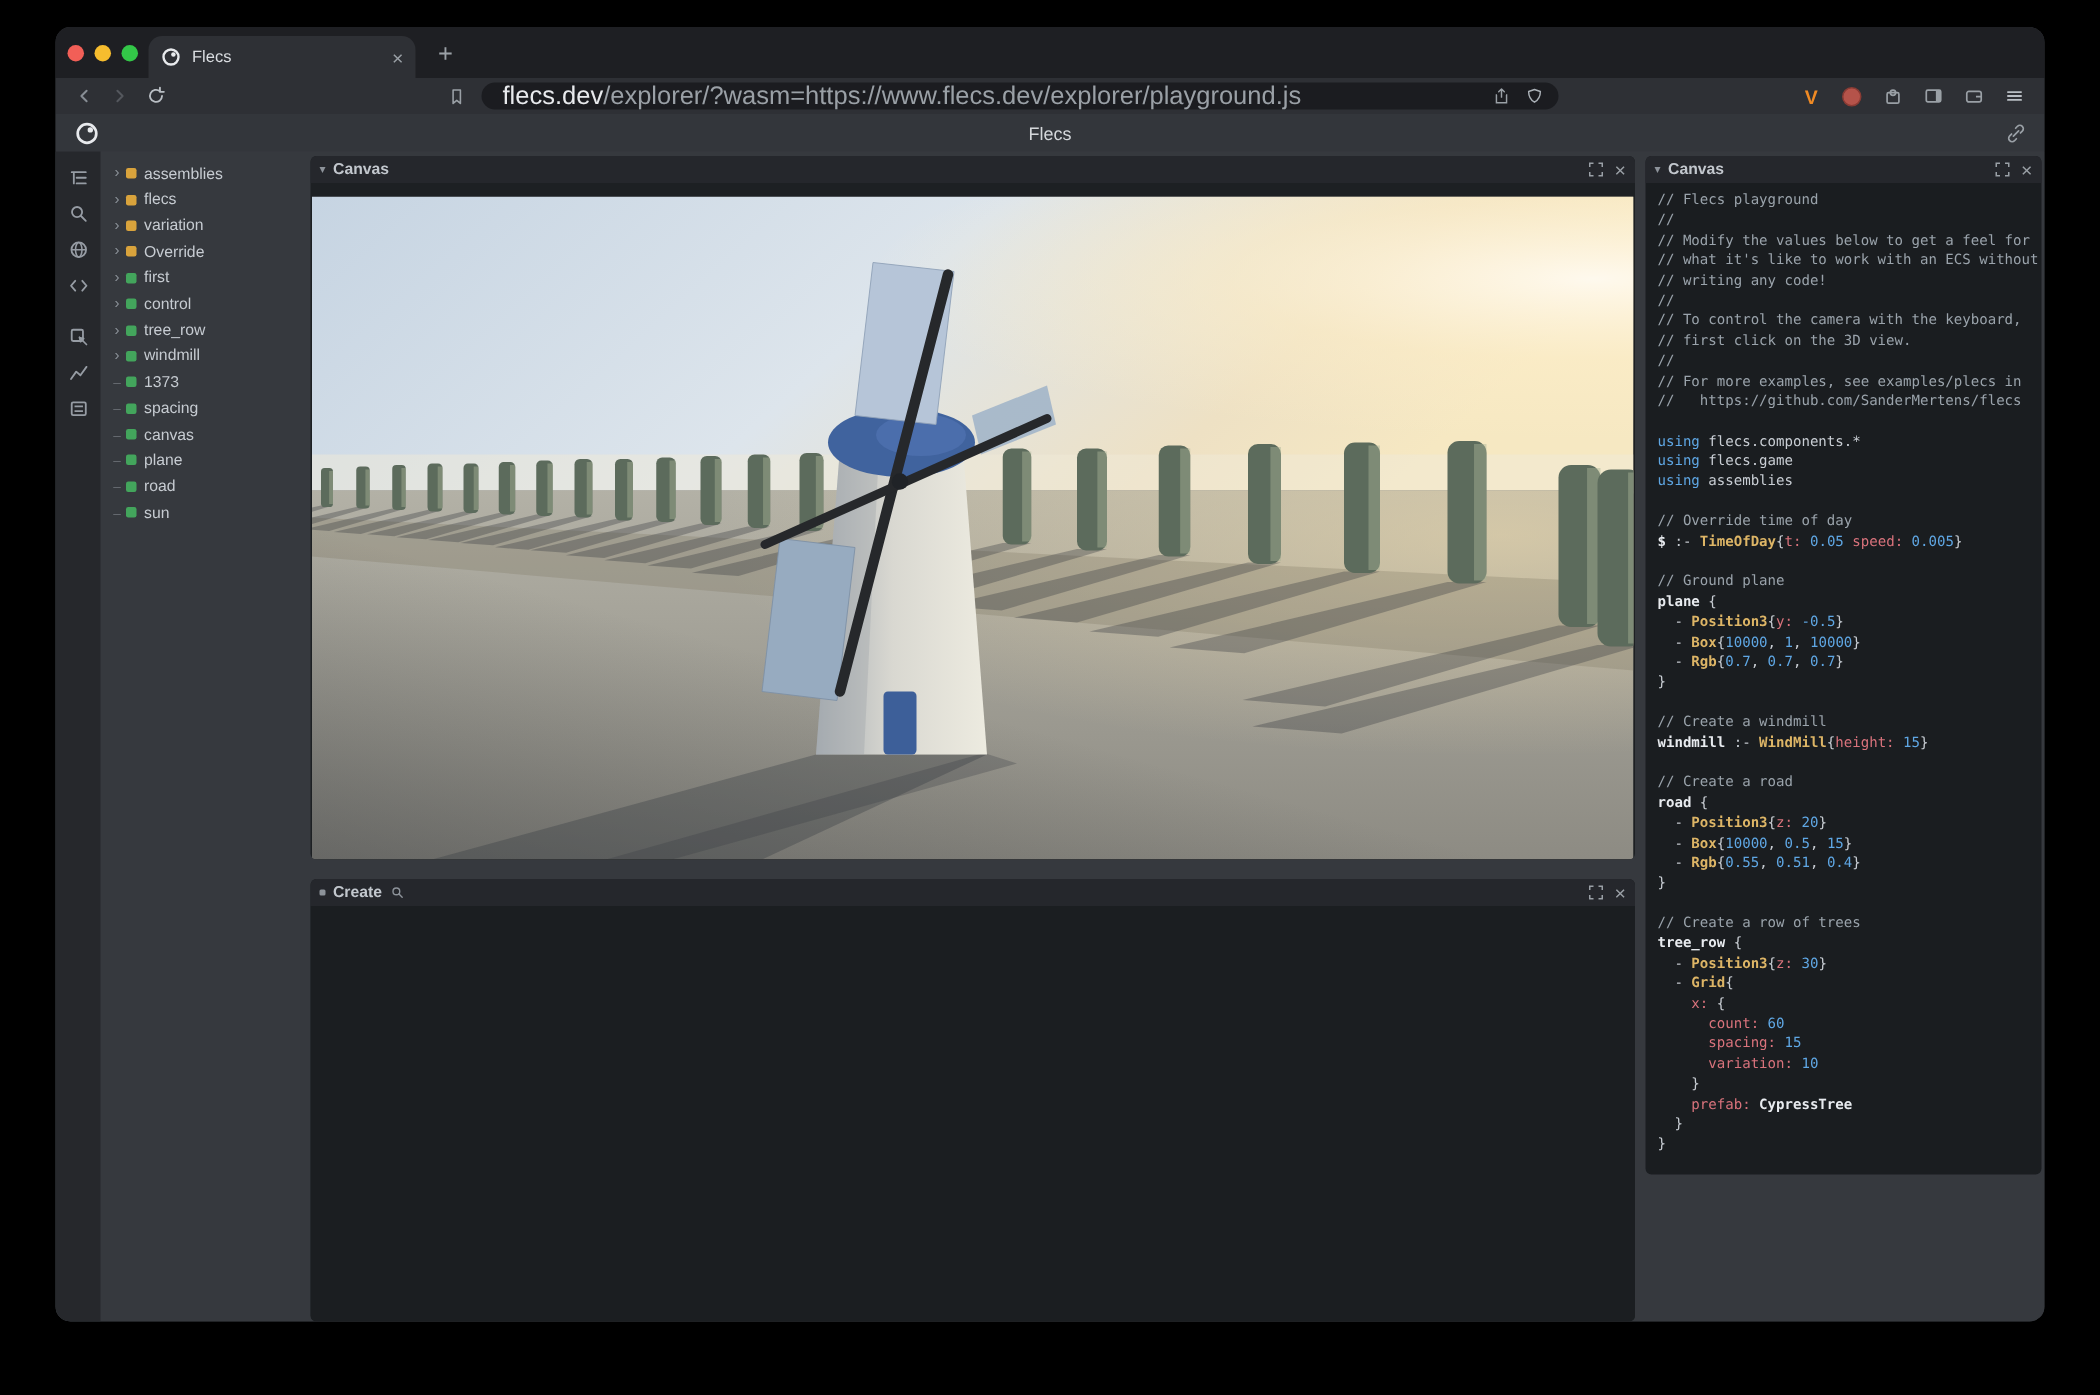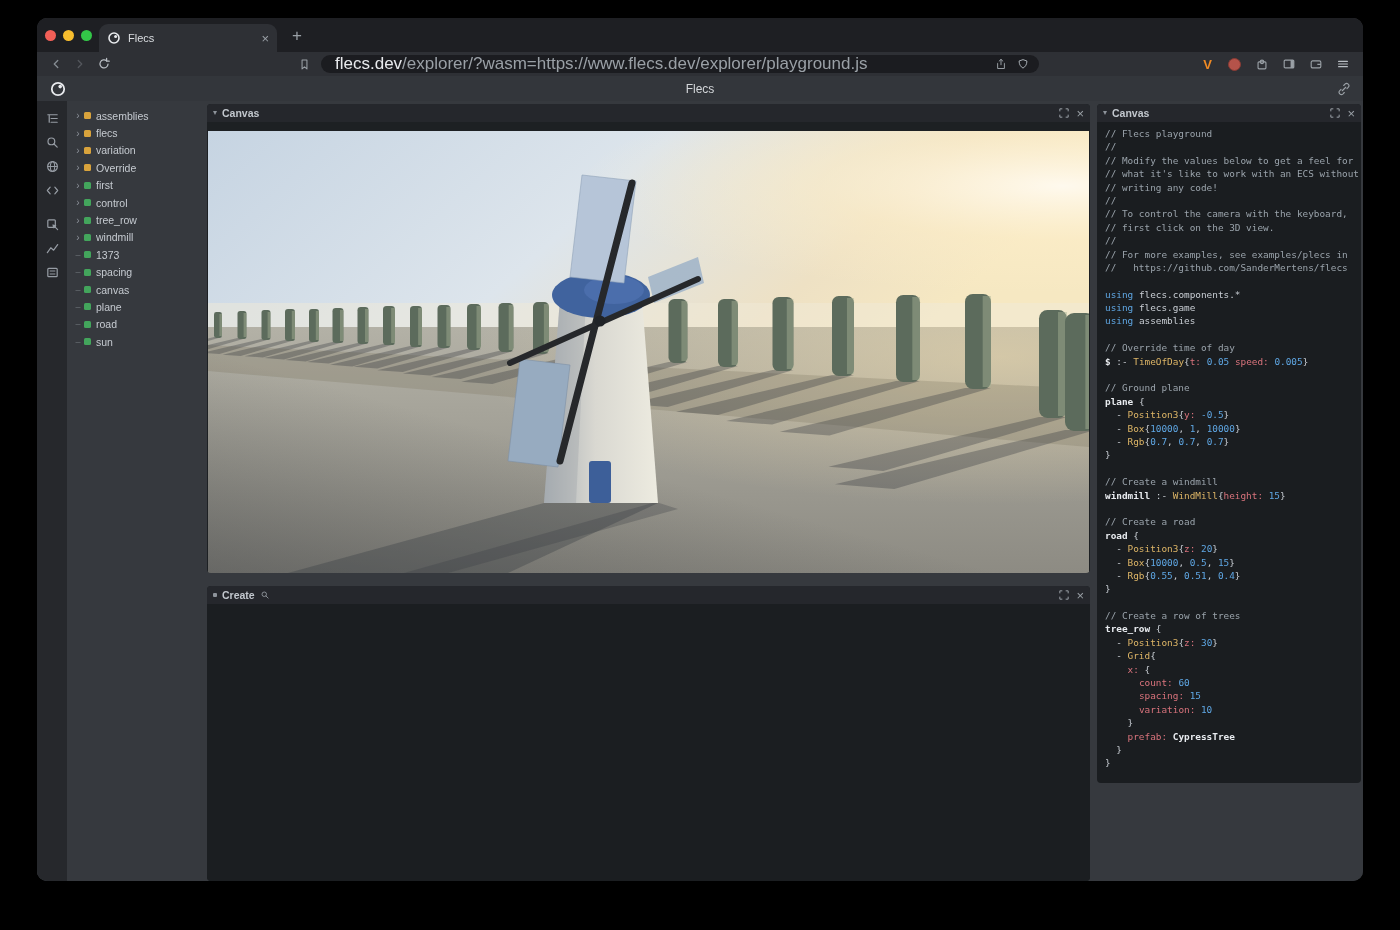--- a/index.html
+++ b/index.html
@@ -59,21 +59,21 @@
   .panel-editor{left:1060px;top:3px;width:264px;height:679px;background:#1a1d20;}
   .canvas-body{height:451px;}
   .scene{display:block;margin:9px 0 0 1px;}
   .search-body{height:277px;background:#1b1e21;}
   
   .code{padding:5px 8px;font-family:"DejaVu Sans Mono",monospace;font-size:9.4px;line-height:13.4px;
     white-space:pre;color:#c9ced4;}
   .code-line{height:13.4px;}
   .tk-c{color:#9aa3ab;}
   .tk-k{color:#5fa7e4;}
-  .tk-t{color:#ddb566;}
+  .tk-t{color:#ddb566;font-weight:bold;}
   .tk-p{color:#d9737c;}
   .tk-n{color:#5fa7e4;}
   .tk-w{color:#c9ced4;}
   .tk-e{color:#e8ebef;font-weight:bold;}
   svg{display:block;}
 </style>
 </head>
 <body>
 
 <div class="window">

